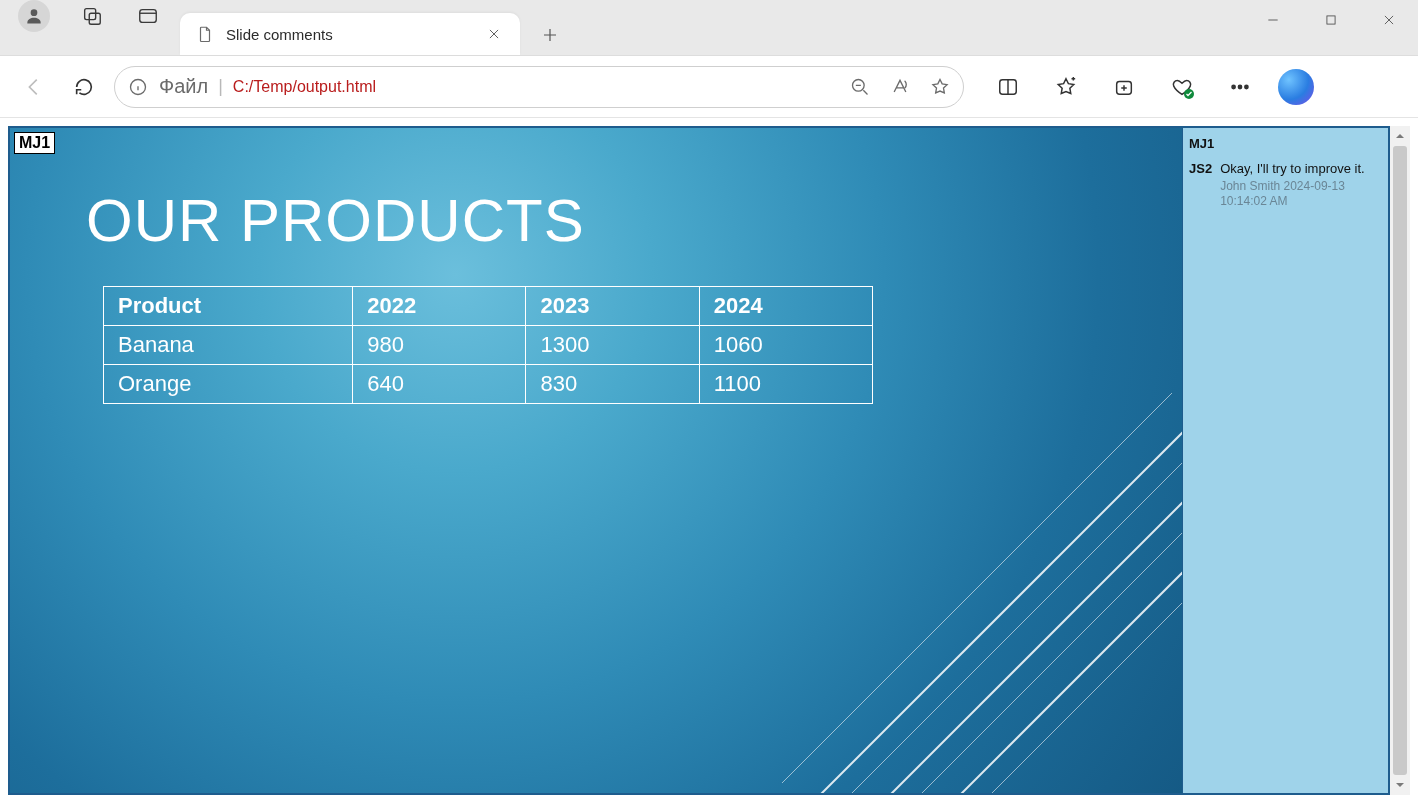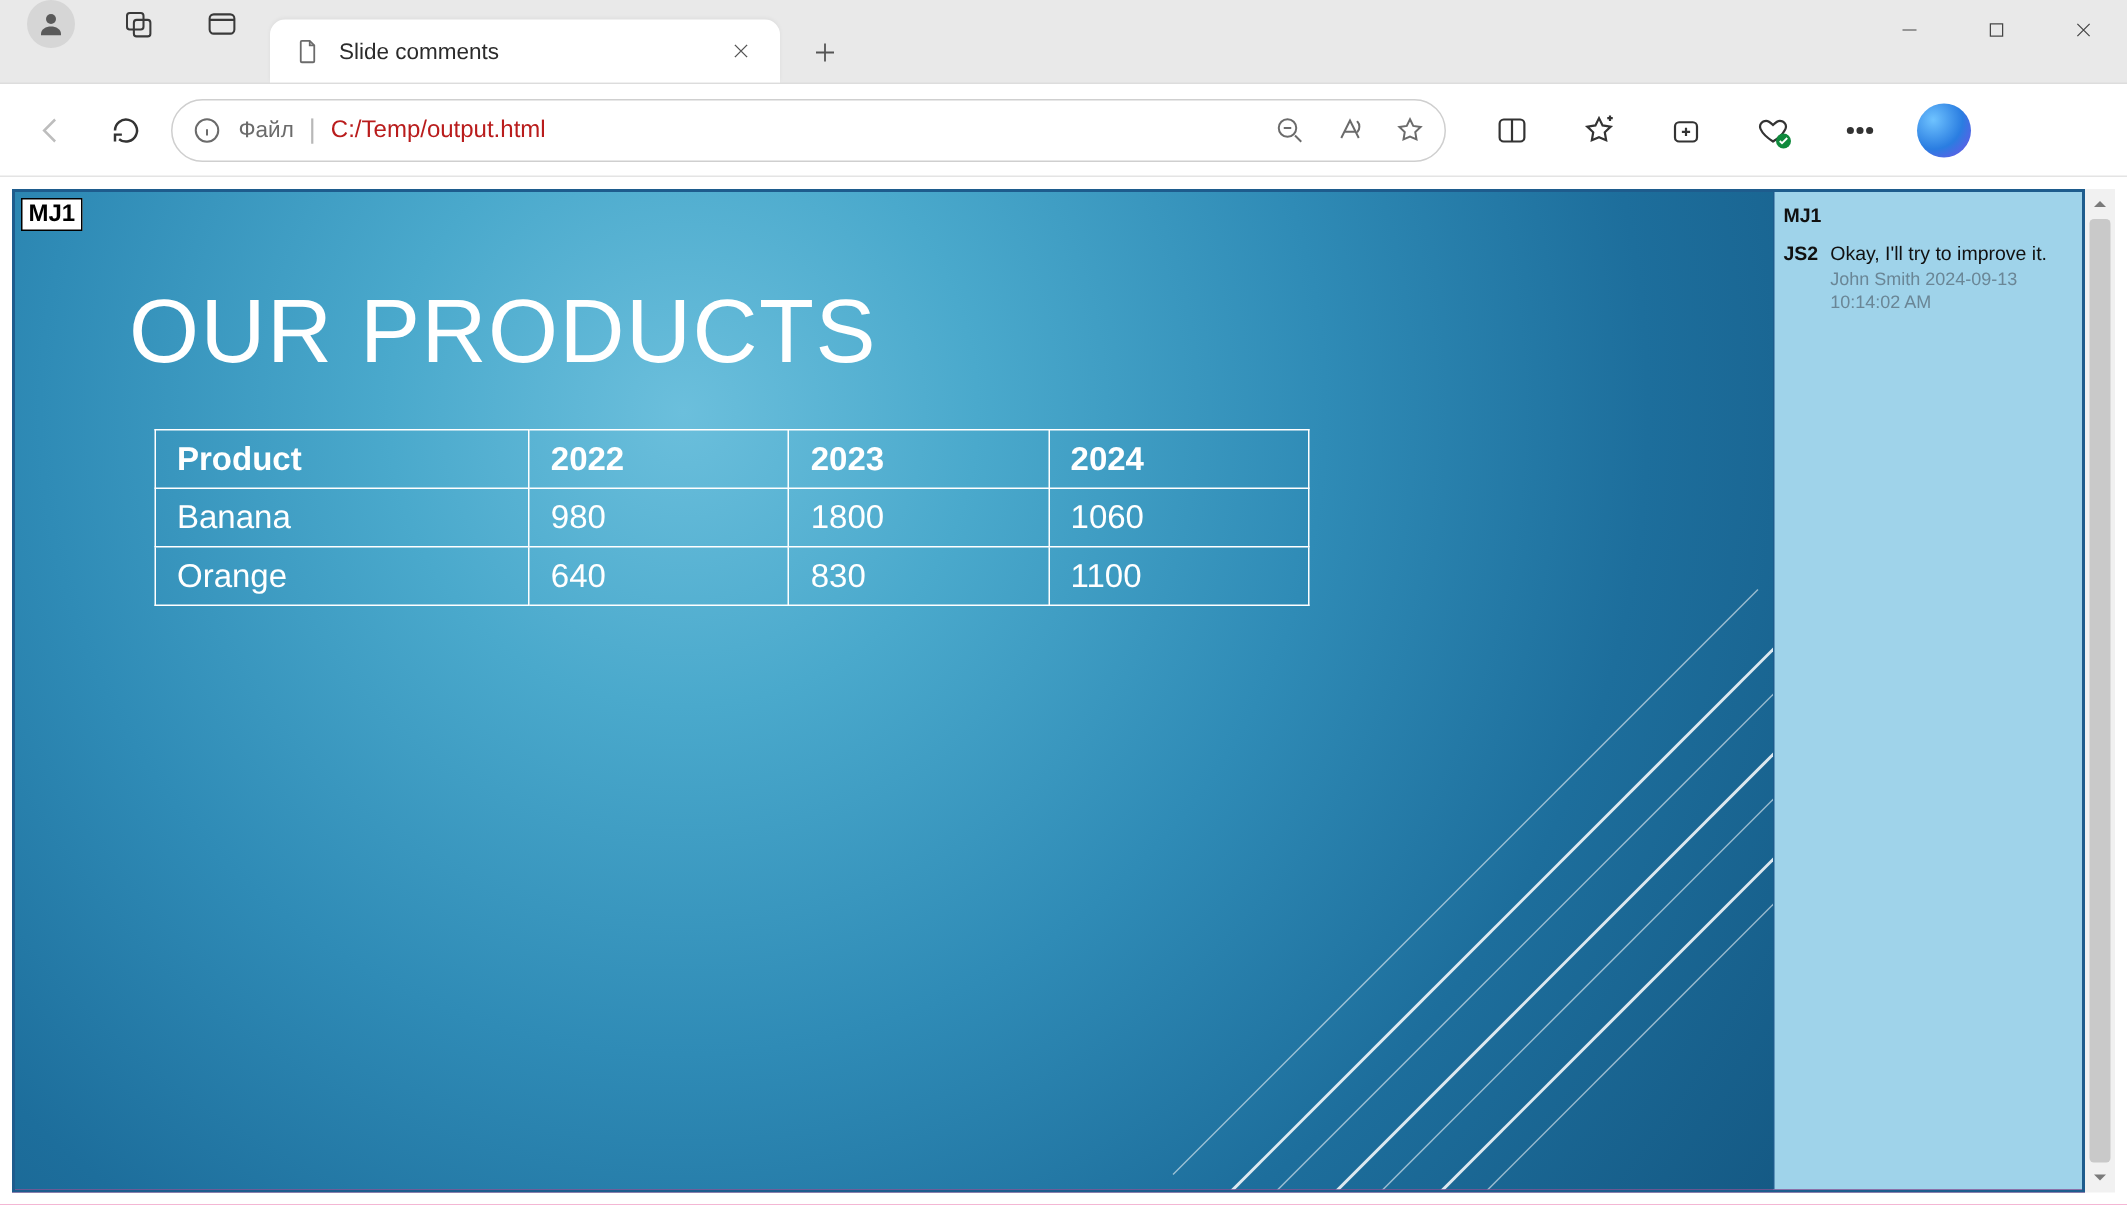--- a/index.html
+++ b/index.html
@@ -29,33 +29,33 @@
 
   
   .toolbar { height: 62px; background: #fff; display: flex; align-items: center; padding: 0 14px; gap: 10px; border-bottom: 1px solid #e4e4e4; }
   .nav-btn { width: 40px; height: 40px; display: flex; align-items: center; justify-content: center; border-radius: 6px; }
   .nav-btn svg { width: 22px; height: 22px; stroke: #333; stroke-width: 1.8; fill: none; }
   .nav-btn.disabled svg { stroke: #bdbdbd; }
 
   .addrbar { flex: 0 0 850px; height: 42px; border: 1px solid #cfcfcf; border-radius: 21px; display: flex; align-items: center; padding: 0 12px; gap: 10px; background: #fff; }
   .addr-icon { width: 22px; height: 22px; display: flex; align-items: center; justify-content: center; }
   .addr-icon svg { width: 20px; height: 20px; stroke: #6b6b6b; stroke-width: 1.6; fill: none; }
-  .addr-label { color: #6b6b6b; font-size: 15px; text-align: center; }
+  .addr-label { color: #6b6b6b; font-size: 20px; text-align: center; }
   .addr-sep { color: #b8b8b8; font-size: 18px; }
   .addr-url { color: #b91c1c; font-size: 16px; flex: 1; }
   .addr-right { display: flex; gap: 18px; margin-left: auto; }
 
   .toolbar-right { display: flex; gap: 18px; margin-left: 14px; align-items: center; }
   .tb-icon { width: 40px; height: 40px; display: flex; align-items: center; justify-content: center; }
   .tb-icon svg { width: 22px; height: 22px; stroke: #333; stroke-width: 1.6; fill: none; }
   .copilot-badge { width: 36px; height: 36px; border-radius: 50%; background: radial-gradient(circle at 30% 30%, #6fc3ff, #2a7de1 55%, #7b4de8); }
 
   
   .content { flex: 1; padding: 8px 8px 8px 8px; background: #fff; display: flex; position: relative; }
-  .page-wrap { flex: 1; border: 2px solid #1e5c8d; background: #ec4899; display: flex; overflow: hidden; position: relative;}
+  .page-wrap { flex: 1; border: 2px solid #1e5c8d; background: #ef4444; display: flex; overflow: hidden; position: relative;}
   .slide-area { flex: 1; position: relative; }
   .slide-bg {
     position: absolute; inset: 0;
     background: radial-gradient(circle at 38% 22%, #6bbfdc 0%, #4aa9cc 22%, #2f8bb6 48%, #1d6e9c 72%, #155a85 100%);
     overflow: hidden;
   }
   .diag-lines { position: absolute; right: -20px; bottom: -20px; width: 460px; height: 460px; pointer-events: none; }
   .diag-lines line { stroke: #ffffff; stroke-width: 2; opacity: 0.85; }
   .diag-lines line.thin { stroke-width: 1; opacity: 0.55; }
 
@@ -259,21 +259,21 @@
             <th>Product</th>
             <th class="num">2022</th>
             <th class="num">2023</th>
             <th class="num">2024</th>
           </tr>
         </thead>
         <tbody>
           <tr>
             <td class="name">Banana</td>
             <td class="num">980</td>
-            <td class="num">1800</td>
+            <td class="num">1300</td>
             <td class="num">1060</td>
           </tr>
           <tr>
             <td class="name">Orange</td>
             <td class="num">640</td>
             <td class="num">830</td>
             <td class="num">1100</td>
           </tr>
         </tbody>
       </table>

